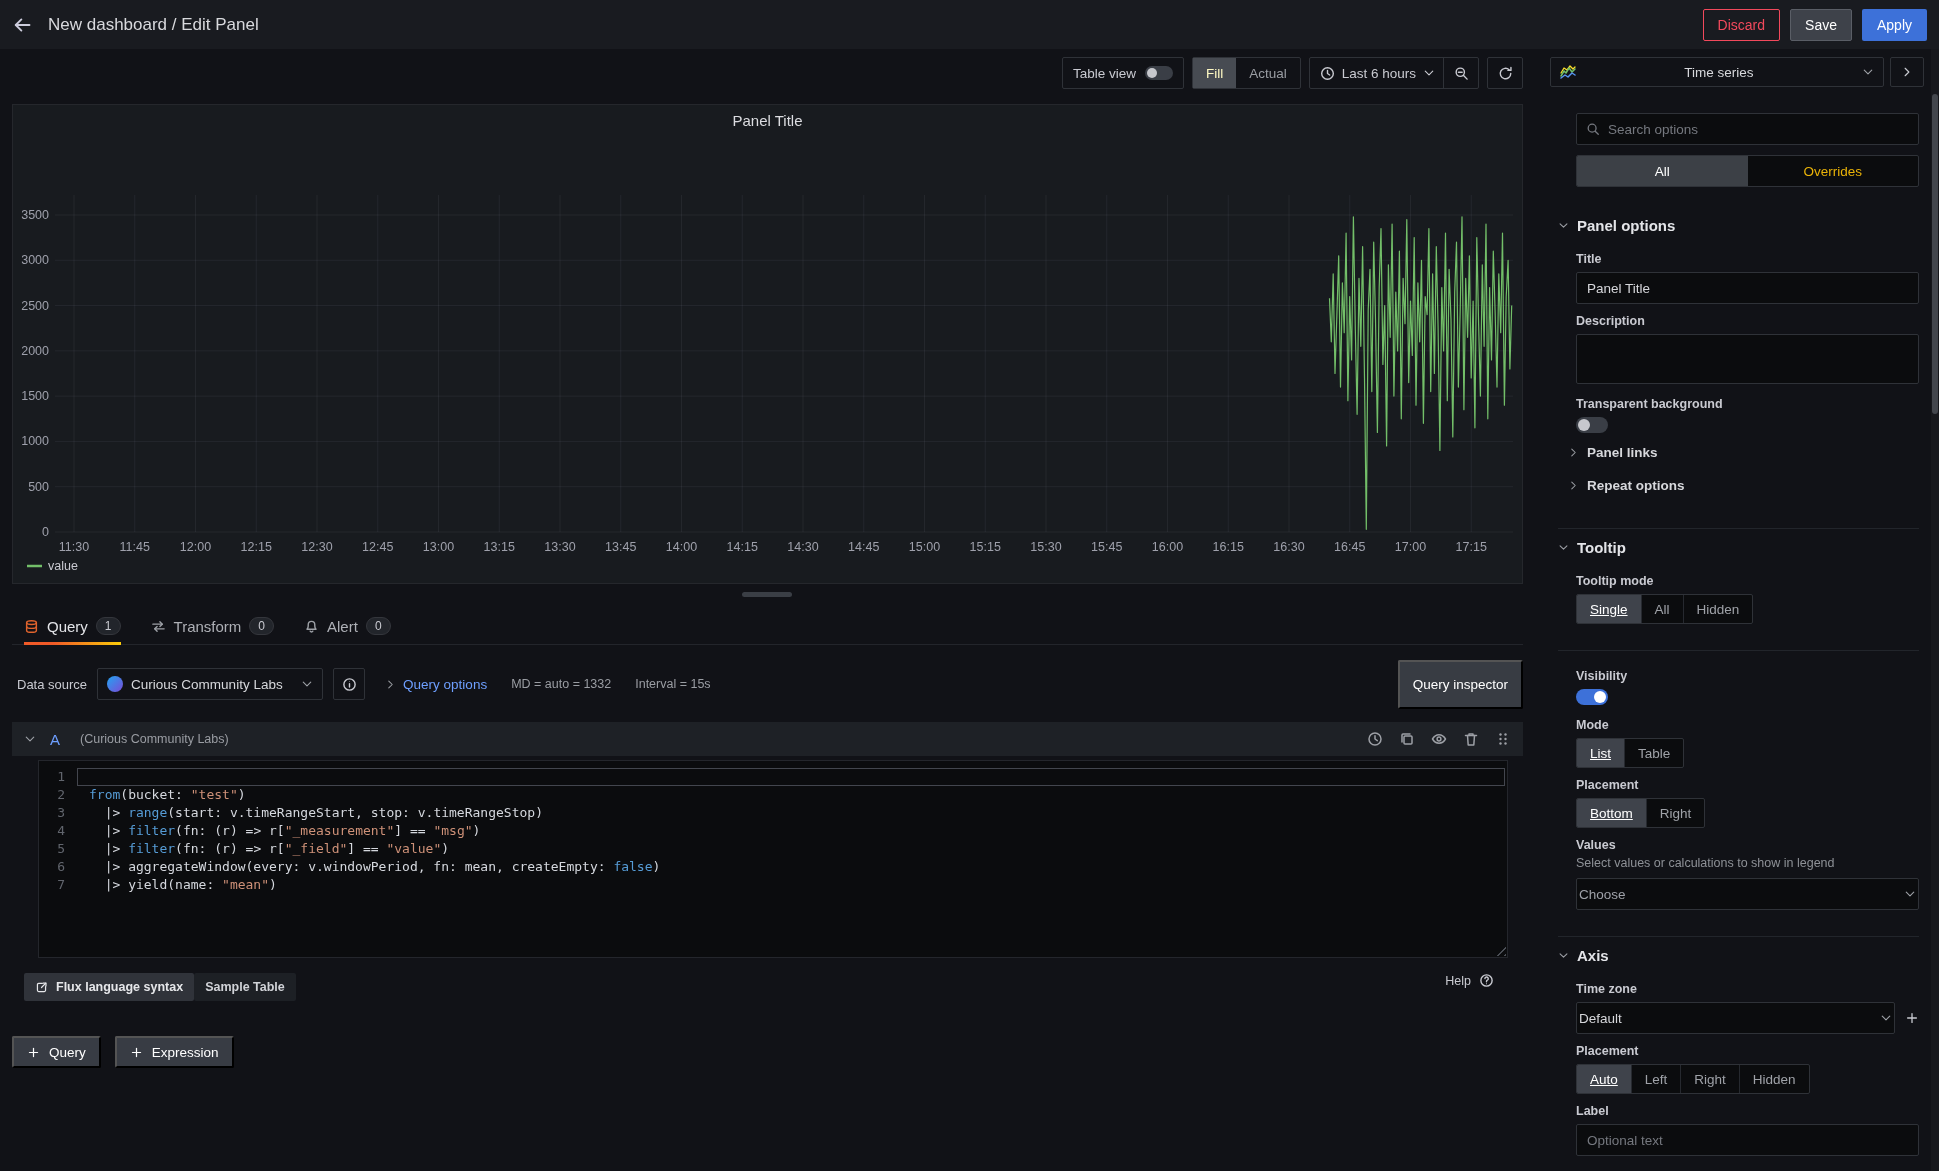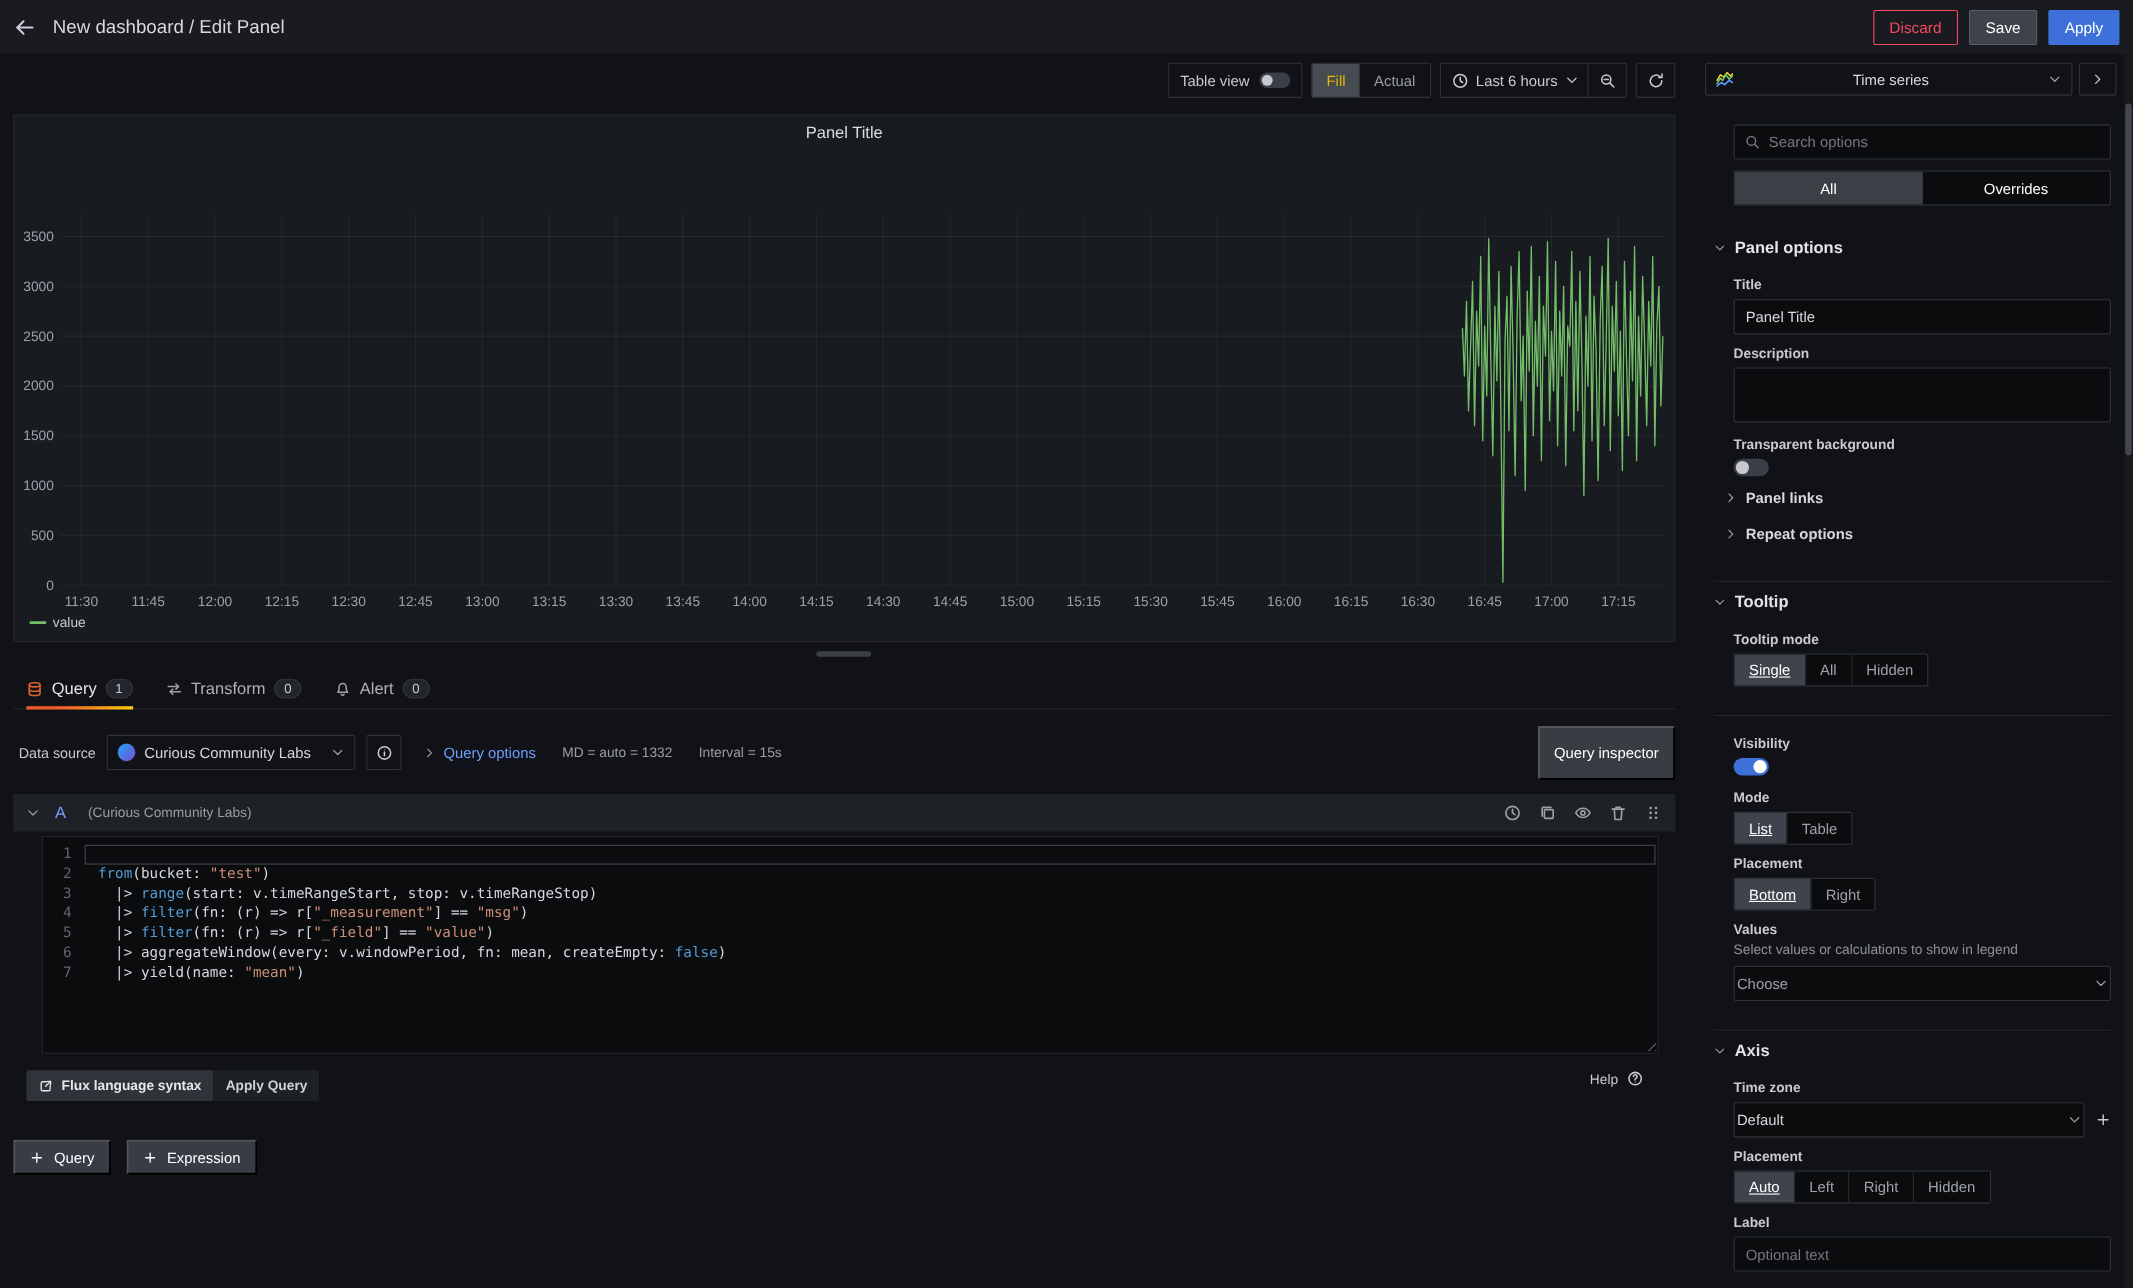--- a/index.html
+++ b/index.html
@@ -22,21 +22,21 @@
   .btn-discard { background:transparent; border-color:#f2495c; color:#f2495c; }
   .btn-save { background:#3e424a; border-color:#5a5e66; color:#fff; }
   .btn-apply { background:#3d71d9; color:#fff; }
 
   
   .toolbar { position:absolute; top:57px; left:12px; width:1511px; height:32px;
              display:flex; justify-content:flex-end; gap:8px; }
   .tgroup { display:flex; align-items:center; height:32px; border:1px solid #2f3238; border-radius:2px; color:#c9cad1; }
   .tv { padding:0 10px; gap:9px; font-size:13.5px; }
   .seg-opt { height:100%; padding:0 13px; display:flex; align-items:center; font-size:13.5px; color:#9a9da3; cursor:pointer; }
-  .seg-opt.active { background:#474b52; color:#eab308; }
+  .seg-opt.active { background:#474b52; color:#fef9c3; }
   .time-label { font-size:13.5px; margin:0 7px 0 7px; }
   .vdivider { width:1px; height:100%; background:#2f3238; }
   .icon-btn { width:34px; height:100%; display:flex; align-items:center; justify-content:center; color:#c9cad1; cursor:pointer; }
 
   
   .toggle { width:32px; height:16px; border-radius:8px; background:#3a3e46; position:relative; display:inline-block; cursor:pointer; }
   .toggle .knob { position:absolute; top:2px; left:2px; width:12px; height:12px; border-radius:50%; background:#c7c8cd; }
   .toggle.on { background:#3d71d9; }
   .toggle.on .knob { left:auto; right:2px; background:#fff; }
   .toggle.sm { width:28px; height:14px; }
@@ -121,21 +121,21 @@
   .sb-body { padding:26px 20px 0 8px; }
   .sb-top { padding-left:18px; }
   .search { height:32px; background:#0b0c0e; border:1px solid #2f3238; border-radius:2px;
             display:flex; align-items:center; gap:8px; padding:0 9px; }
   .search input { background:transparent; border:none; outline:none; color:#d7d8dc;
                   font-size:13.5px; font-family:inherit; width:100%; }
   .search input::placeholder { color:#75787f; }
   .ov-tabs { margin-top:10px; height:32px; display:flex; background:#0b0c0e;
              border:1px solid #2f3238; border-radius:2px; overflow:hidden; }
   .ov-opt { flex:1; display:flex; align-items:center; justify-content:center; font-size:13.5px;
-            color:#ffffff; cursor:pointer; }
+            color:#eab308; cursor:pointer; }
   .ov-opt.active { background:#3c4046; color:#fff; }
 
   .section { margin-top:16px; padding-top:8px; border-top:1px solid #22252b; }
   .section.first { border-top:none; margin-top:20px; }
   .sec-head { display:flex; align-items:center; gap:8px; font-size:15px; font-weight:600;
               color:#e3e4e8; padding:2px 0 8px; cursor:pointer; }
   .sec-body { padding-left:18px; padding-bottom:10px; }
   .fld-label { font-size:12.5px; font-weight:700; color:#c9cad1; margin:10px 0 6px; }
   .input, .textarea, .selectbox { width:100%; background:#0b0c0e; border:1px solid #2f3238;
       border-radius:2px; color:#d7d8dc; font-size:13.5px; font-family:inherit; }
@@ -447,21 +447,21 @@
       <span class="icon">
         <svg class="glyph" width="13" height="13" viewBox="0 0 16 16" stroke-width="1.4">
             <path d="M9 3H4.5A1.5 1.5 0 0 0 3 4.5v7A1.5 1.5 0 0 0 4.5 13h7A1.5 1.5 0 0 0 13 11.5V7"></path>
             <path d="M10 2.5h3.5V6"></path>
             <path d="M13.3 2.7 8 8"></path>
           </svg>
       </span>
       <span>Flux language syntax</span>
     </div>
     <div class="btn-sample">
-      <span>Apply Query</span>
+      <span>Sample Table</span>
     </div>
     <div class="help">
       <span>Help</span>
       <span class="icon">
         <svg class="glyph" width="15" height="15" viewBox="0 0 16 16" stroke-width="1.4">
             <circle cx="8" cy="8" r="6"></circle>
             <path d="M6.3 6a1.8 1.8 0 1 1 2.6 1.7c-.6.3-.9.7-.9 1.3v.3"></path>
             <circle cx="8" cy="11.4" r="0.6" fill="currentColor" stroke="none"></circle>
           </svg>
       </span>

